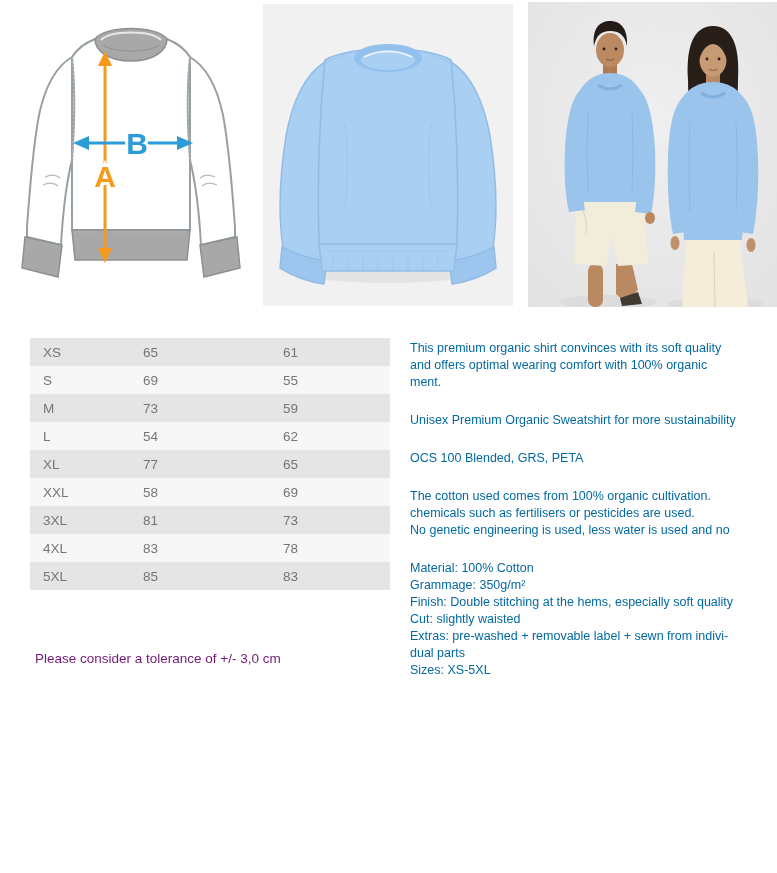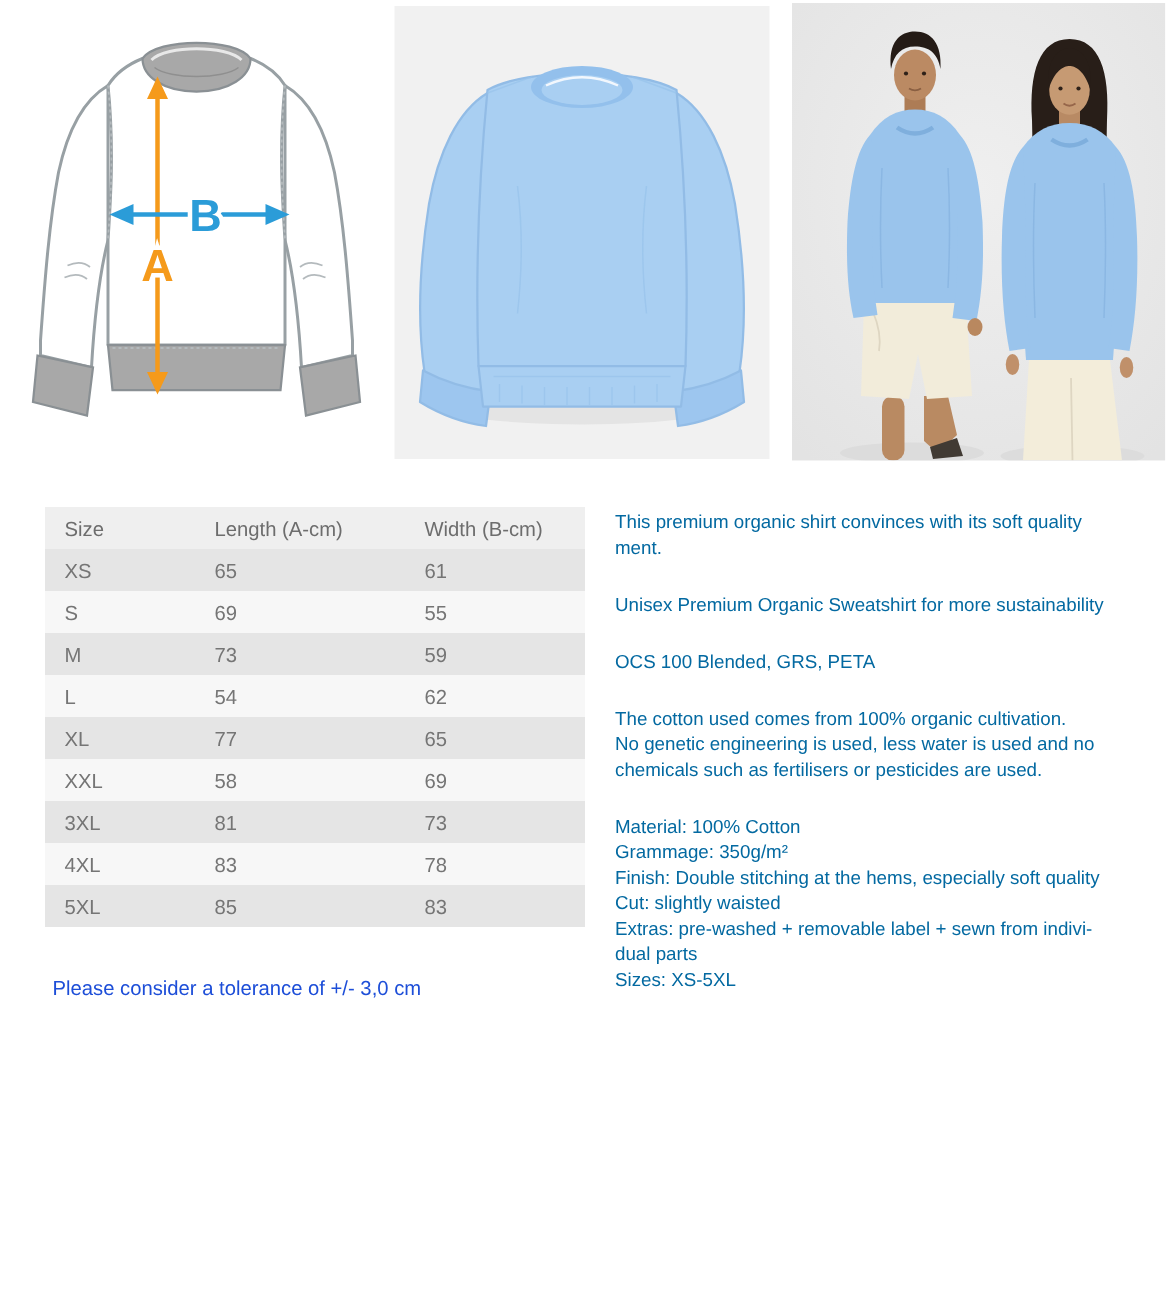--- a/index.html
+++ b/index.html
@@ -17,21 +17,21 @@
                 font-size:13.5px; color:#757575; }
   .t-row { display:flex; height:28px; align-items:center; }
   .t-head { background:#efefef; color:#6d6d6d; }
   .row-a { background:#e5e5e5; }
   .row-b { background:#f7f7f7; }
   .c1 { width:100px; padding-left:13px; }
   .c2 { width:140px; }
   .c3 { flex:1; }
 
   .tolerance { position:absolute; left:35px; top:651px;
-               font-size:13.5px; color:#1d4ed8; }
+               font-size:13.5px; color:#701a75; }
 
   
   .description { position:absolute; left:410px; top:340px; width:355px;
                  font-size:12.5px; line-height:17px; color:#0369a1; }
   .description .para { margin:0 0 21px 0; }
   .description .line { white-space:nowrap; }
 </style>
 </head>
 <body>
 
@@ -167,25 +167,20 @@
         <ellipse cx="185" cy="58" rx="13.5" ry="16.5" fill="#c69a73"></ellipse>
         <path d="M 171,58 C 169,37 178,30 185,30 C 192,30 201,37 199,58 C 195,45 189,42 185,42 C 181,42 175,45 171,58 Z" fill="#281e18"></path>
         <circle cx="179" cy="57" r="1.4" fill="#2e2119"></circle>
           <circle cx="191" cy="57" r="1.4" fill="#2e2119"></circle>
         <path d="M 181,67 Q 185,70 189,67" stroke="#96664a" stroke-width="1.2" fill="none"></path>
       </g>
     </svg>
   </div>
 
   <div class="size-table">
-    <div class="t-row t-head">
-      <div class="c1">Size</div>
-      <div class="c2">Length (A-cm)</div>
-      <div class="c3">Width (B-cm)</div>
-    </div>
     <div class="t-row row-a">
       <div class="c1">XS</div>
       <div class="c2">65</div>
       <div class="c3">61</div>
     </div>
     <div class="t-row row-b">
       <div class="c1">S</div>
       <div class="c2">69</div>
       <div class="c3">55</div>
     </div>
@@ -224,32 +219,33 @@
       <div class="c2">85</div>
       <div class="c3">83</div>
     </div>
   </div>
 
   <div class="tolerance">Please consider a tolerance of +/- 3,0 cm</div>
 
   <div class="description">
     <div class="para">
       <div class="line">This premium organic shirt convinces with its soft quality</div>
+      <div class="line">and offers optimal wearing comfort with 100% organic</div>
       <div class="line">ment.</div>
     </div>
     <div class="para">
       <div class="line">Unisex Premium Organic Sweatshirt for more sustainability</div>
     </div>
     <div class="para">
       <div class="line">OCS 100 Blended, GRS, PETA</div>
     </div>
     <div class="para">
       <div class="line">The cotton used comes from 100% organic cultivation.</div>
+      <div class="line">chemicals such as fertilisers or pesticides are used.</div>
       <div class="line">No genetic engineering is used, less water is used and no</div>
-      <div class="line">chemicals such as fertilisers or pesticides are used.</div>
     </div>
     <div class="para">
       <div class="line">Material: 100% Cotton</div>
       <div class="line">Grammage: 350g/m²</div>
       <div class="line">Finish: Double stitching at the hems, especially soft quality</div>
       <div class="line">Cut: slightly waisted</div>
       <div class="line">Extras: pre-washed + removable label + sewn from indivi-</div>
       <div class="line">dual parts</div>
       <div class="line">Sizes: XS-5XL</div>
     </div>

